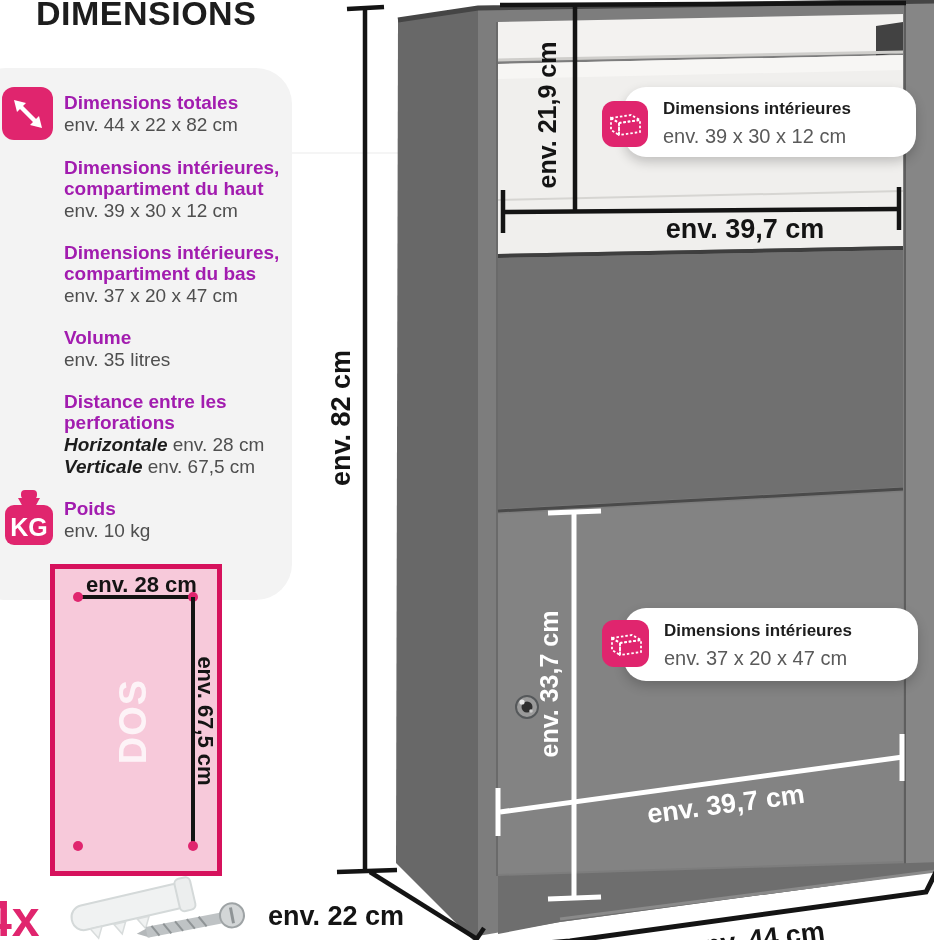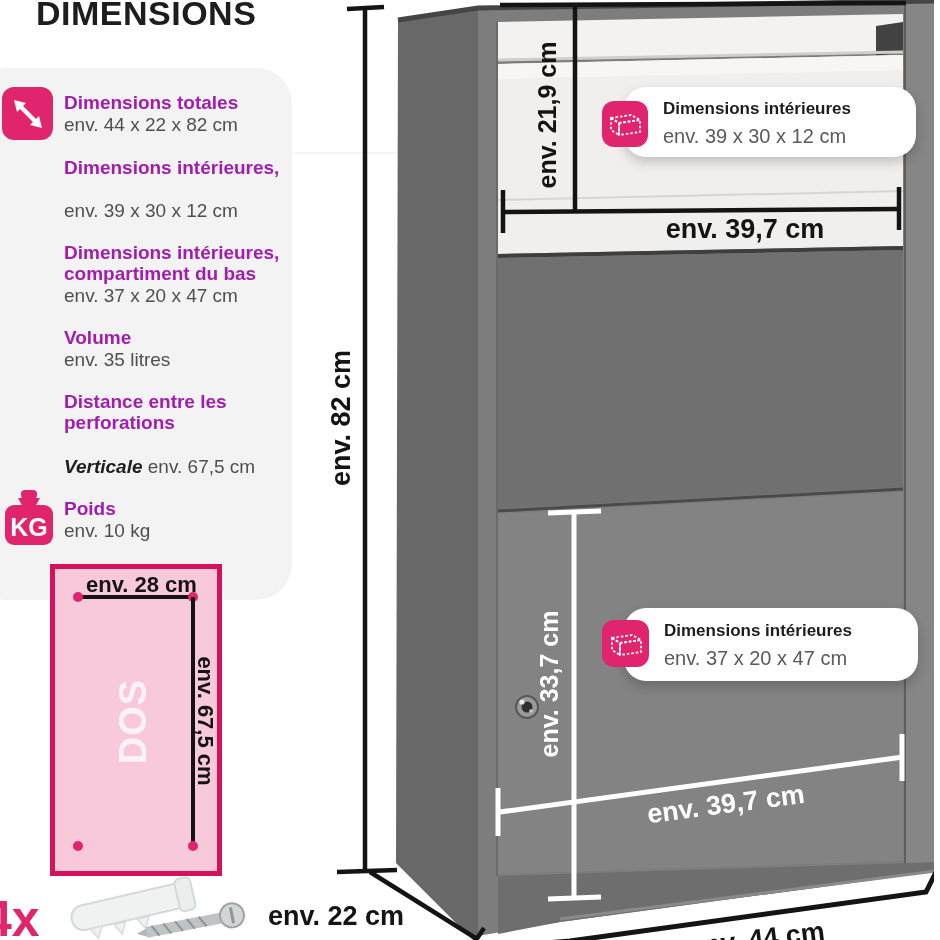--- a/index.html
+++ b/index.html
@@ -44,31 +44,36 @@
       <line x1="7" y1="7" x2="27" y2="27" stroke="#ffffff" stroke-width="4.5"></line>
       <polygon points="3,3 15,6 6,15" fill="#ffffff"></polygon>
       <polygon points="31,31 19,28 28,19" fill="#ffffff"></polygon>
     </svg>
   </div>
 
   <div class="abs spec-label" style="left:64px;top:92px;">Dimensions totales</div>
   <div class="abs spec-value" style="left:64px;top:114px;">env. 44 x 22 x 82 cm</div>
 
   <div class="abs spec-label" style="left:64px;top:157px;">Dimensions intérieures,</div>
+  <div class="abs spec-label" style="left:64px;top:178px;">compartiment du haut</div>
   <div class="abs spec-value" style="left:64px;top:200px;">env. 39 x 30 x 12 cm</div>
 
   <div class="abs spec-label" style="left:64px;top:242px;">Dimensions intérieures,</div>
   <div class="abs spec-label" style="left:64px;top:263px;">compartiment du bas</div>
   <div class="abs spec-value" style="left:64px;top:285px;">env. 37 x 20 x 47 cm</div>
 
   <div class="abs spec-label" style="left:64px;top:327px;text-align:center;">Volume</div>
   <div class="abs spec-value" style="left:64px;top:349px;">env. 35 litres</div>
 
   <div class="abs spec-label" style="left:64px;top:391px;">Distance entre les</div>
   <div class="abs spec-label" style="left:64px;top:412px;">perforations</div>
+  <div class="abs spec-value spec-inline" style="left:64px;top:434px;">
+    <b>Horizontale</b>
+    <span>env. 28 cm</span>
+  </div>
   <div class="abs spec-value spec-inline" style="left:64px;top:456px;">
     <b>Verticale</b>
     <span>env. 67,5 cm</span>
   </div>
 
   <div class="abs" style="left:2px;top:490px;width:54px;height:56px;">
     <svg width="54" height="56" viewBox="0 0 54 56">
       <rect x="19" y="0" width="16" height="9" rx="4" fill="#e0256e"></rect>
       <polygon points="16,8 38,8 33,17 21,17" fill="#e0256e"></polygon>
       <rect x="3" y="15" width="48" height="40" rx="9" fill="#e0256e"></rect>

